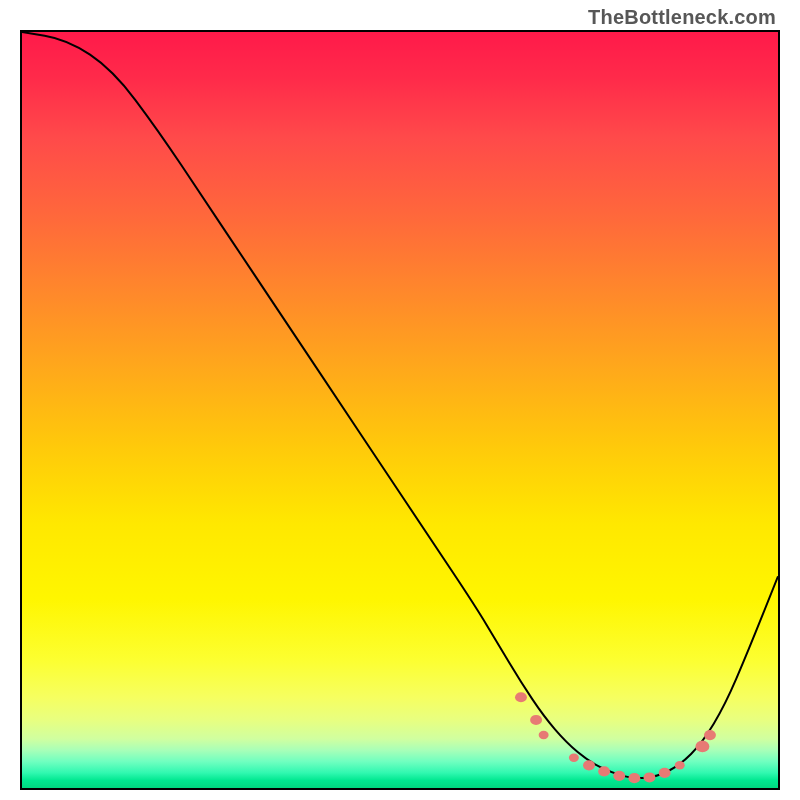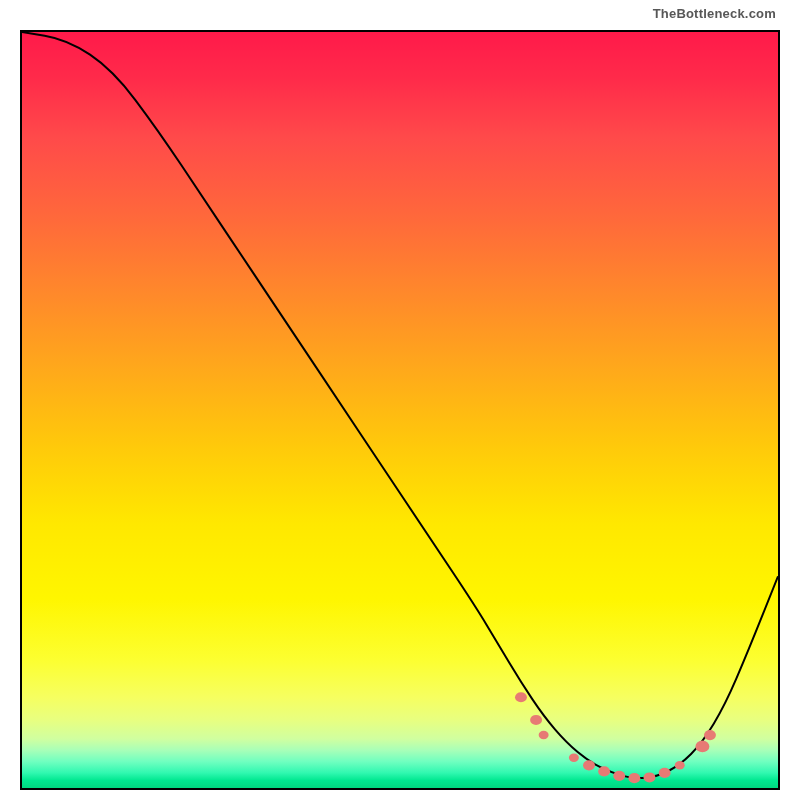--- a/index.html
+++ b/index.html
@@ -40,21 +40,21 @@
       #30f8b0 98%,
       #00e890 99%,
       #00d880 100%
     );
   }
   .watermark {
     position: absolute;
     top: 6px;
     right: 24px;
     font-family: Arial, Helvetica, sans-serif;
-    font-size: 13px;
+    font-size: 20px;
     font-weight: 600;
     color: #575757;
     letter-spacing: 0.2px;
   }
   .curve-svg {
     position: absolute;
     inset: 0;
     width: 100%;
     height: 100%;
   }

